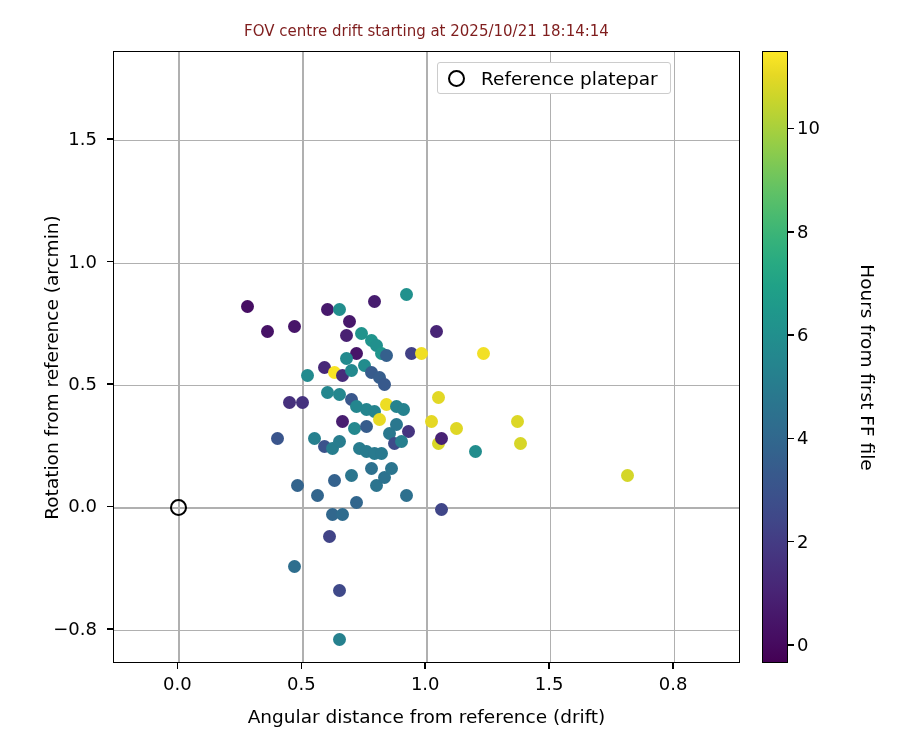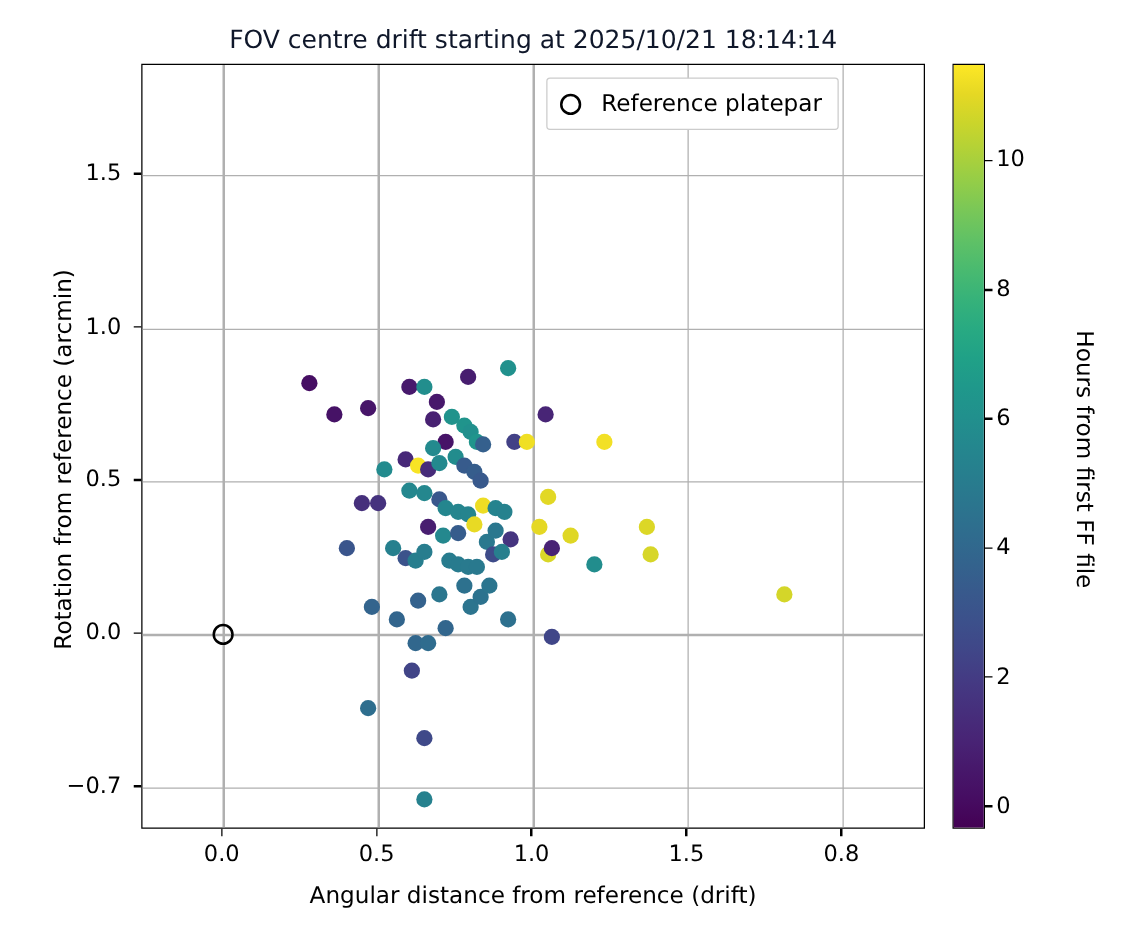--- a/index.html
+++ b/index.html
@@ -20,23 +20,23 @@
     left: 0; top: 0;
     width: 900px;
     height: 750px;
   }
   #chart-title {
     position: absolute;
     left: 113px;
     top: 18px;
     width: 627px;
     text-align: center;
-    font-size: 20px;
+    font-size: 15px;
     line-height: 26px;
-    color: #0f172a;
+    color: #7f1d1d;
     white-space: nowrap;
   }
   
   #plot-area {
     position: absolute;
     left: 113px;
     top: 51px;
     width: 627px;
     height: 612px;
     border: 1.6px solid #000000;
@@ -119,21 +119,21 @@
     font-size: 18.5px;
     color: #000;
     transform: rotate(-90deg);
     white-space: nowrap;
   }
   
   #legend {
     position: absolute;
     left: 437px;
     top: 62px;
-    height: 42px;
+    height: 32px;
     padding: 0 12px 0 10px;
     display: flex;
     align-items: center;
     gap: 16px;
     background: #ffffff;
     border: 1px solid #cccccc;
     border-radius: 3px;
     box-sizing: border-box;
   }
   #legend-marker {
@@ -303,21 +303,21 @@
       <div class="xtick-label" style="left: 177.435px; top: 673px;">0.0</div>
       <div class="xtick-mark" style="left: 300.548px; top: 663px;"></div>
       <div class="xtick-label" style="left: 301.348px; top: 673px;">0.5</div>
       <div class="xtick-mark" style="left: 424.461px; top: 663px;"></div>
       <div class="xtick-label" style="left: 425.261px; top: 673px;">1.0</div>
       <div class="xtick-mark" style="left: 548.374px; top: 663px;"></div>
       <div class="xtick-label" style="left: 549.174px; top: 673px;">1.5</div>
       <div class="xtick-mark" style="left: 672.287px; top: 663px;"></div>
       <div class="xtick-label" style="left: 673.087px; top: 673px;">0.8</div>
       <div class="ytick-mark" style="left: 107px; top: 627.928px;"></div>
-      <div class="ytick-label" style="left: 17px; top: 619.728px;">−0.7</div>
+      <div class="ytick-label" style="left: 17px; top: 619.728px;">−0.8</div>
       <div class="ytick-mark" style="left: 107px; top: 505.528px;"></div>
       <div class="ytick-label" style="left: 17px; top: 497.328px;">0.0</div>
       <div class="ytick-mark" style="left: 107px; top: 383.128px;"></div>
       <div class="ytick-label" style="left: 17px; top: 374.928px;">0.5</div>
       <div class="ytick-mark" style="left: 107px; top: 260.728px;"></div>
       <div class="ytick-label" style="left: 17px; top: 252.528px;">1.0</div>
       <div class="ytick-mark" style="left: 107px; top: 138.328px;"></div>
       <div class="ytick-label" style="left: 17px; top: 130.128px;">1.5</div>
     </div>
 

